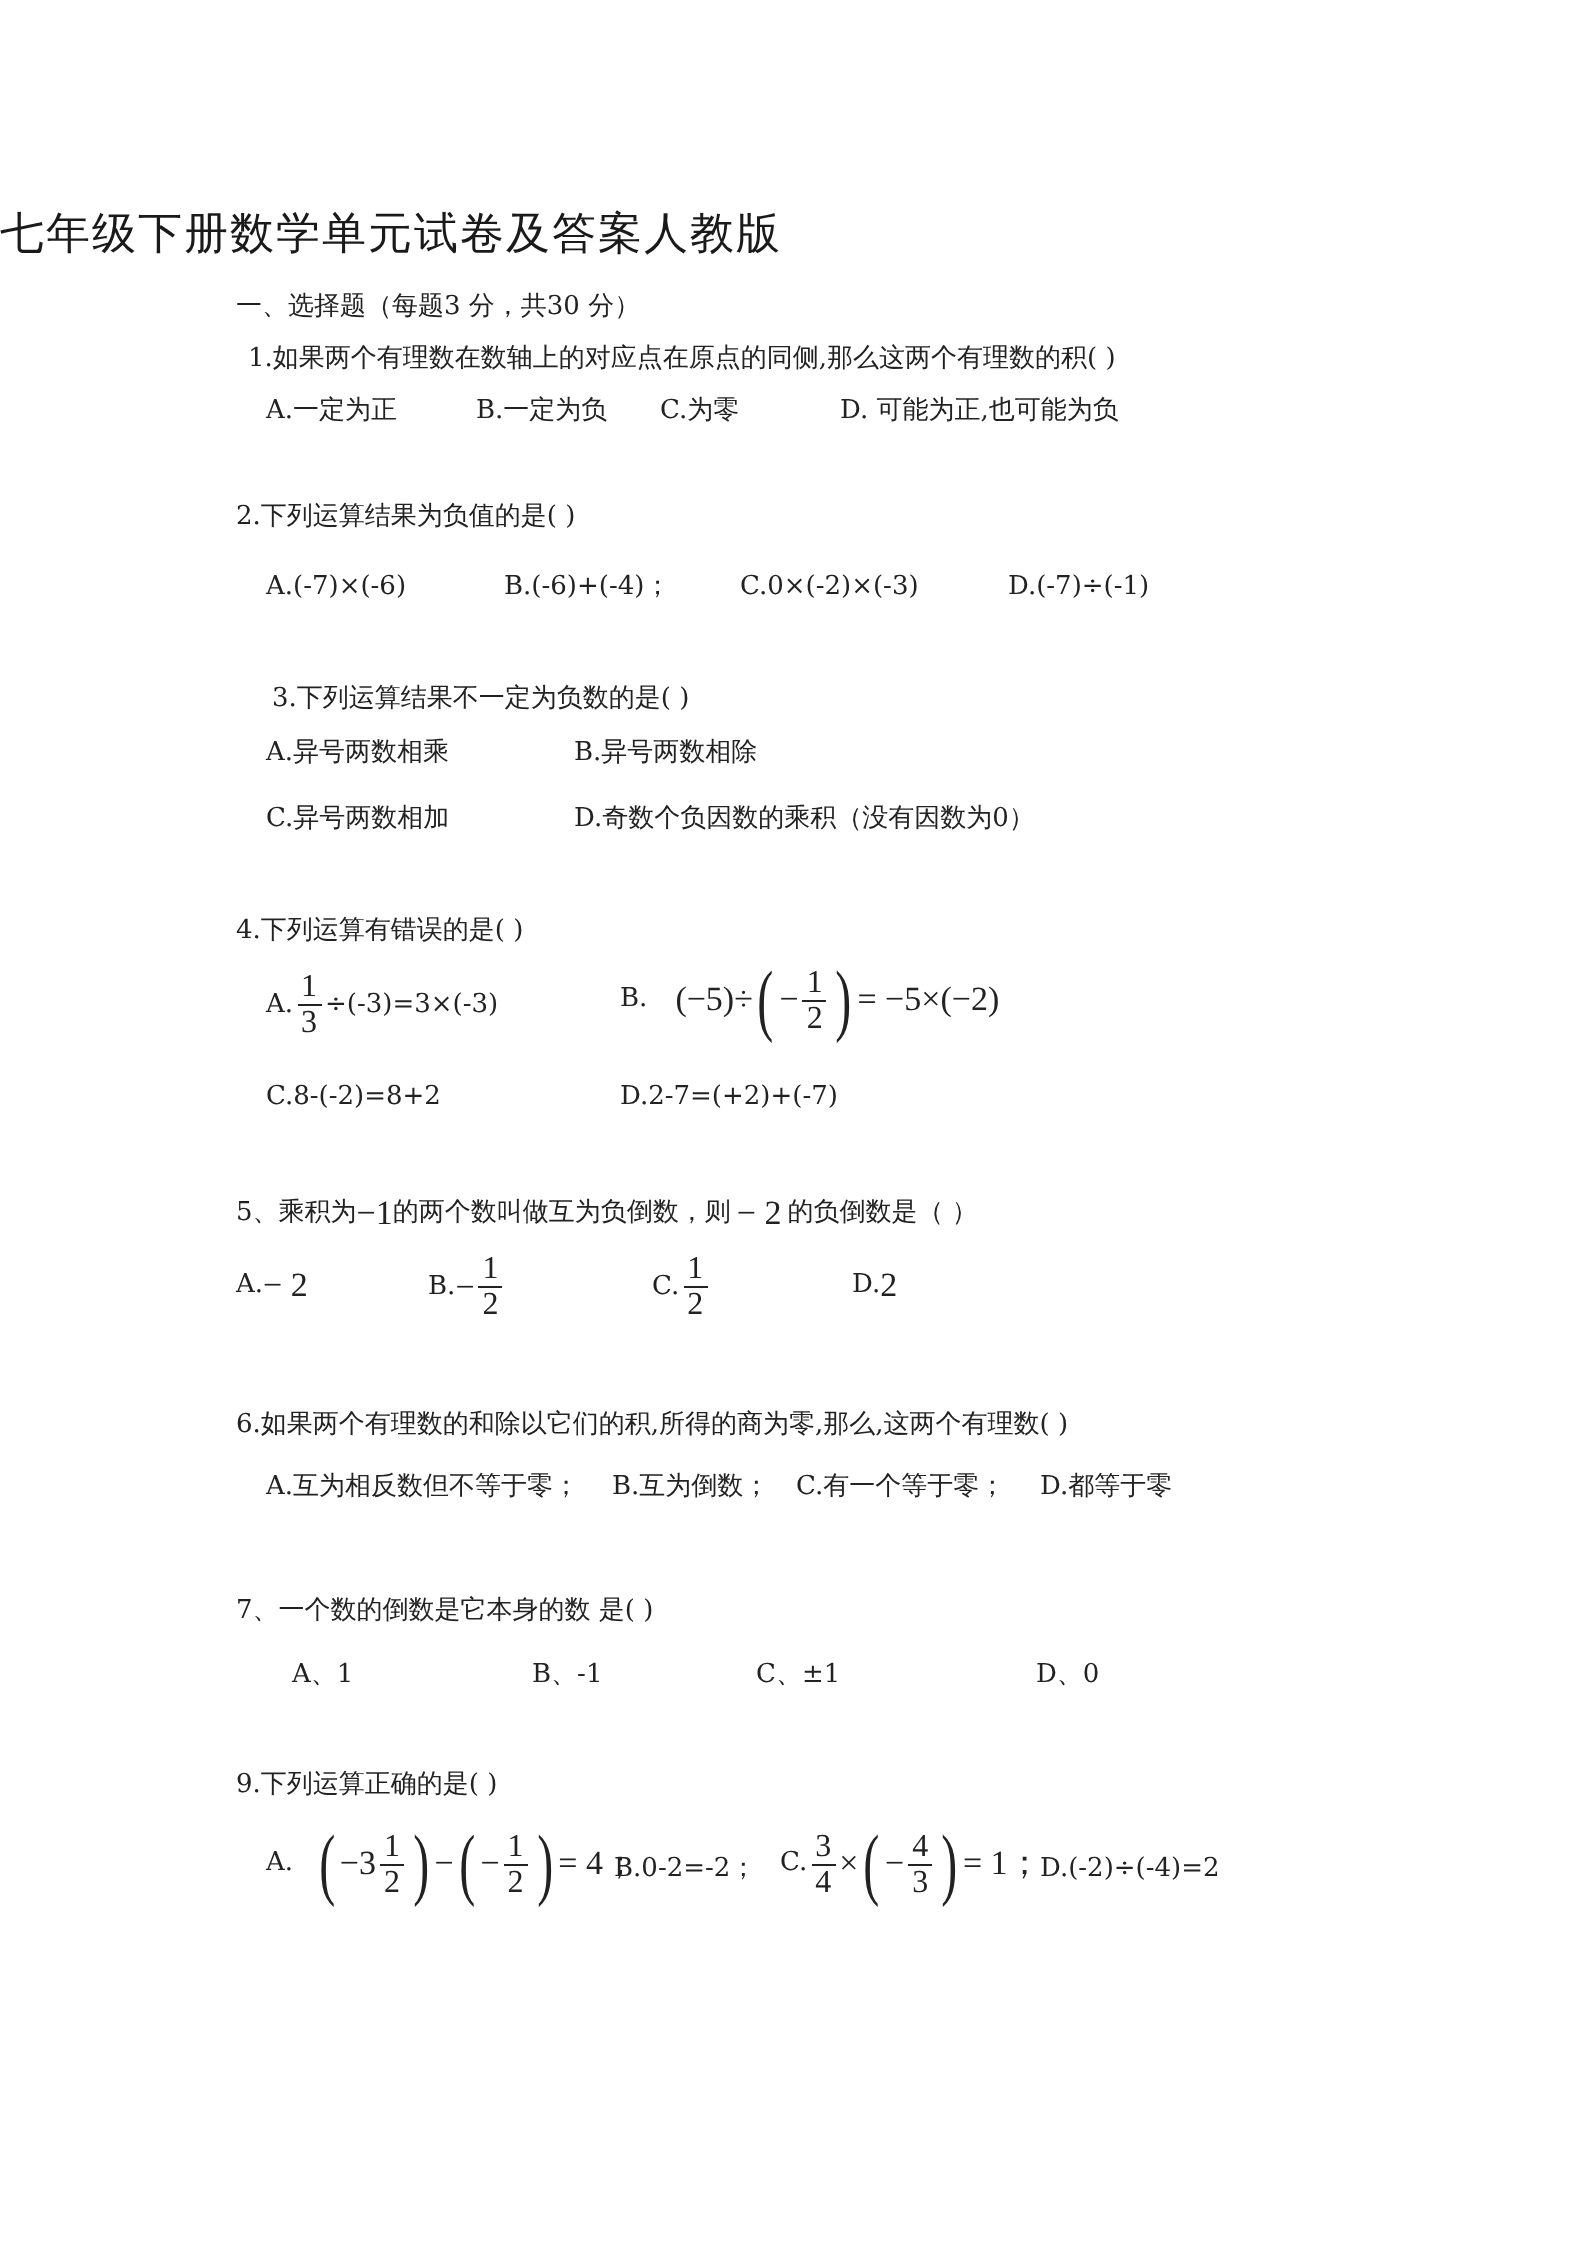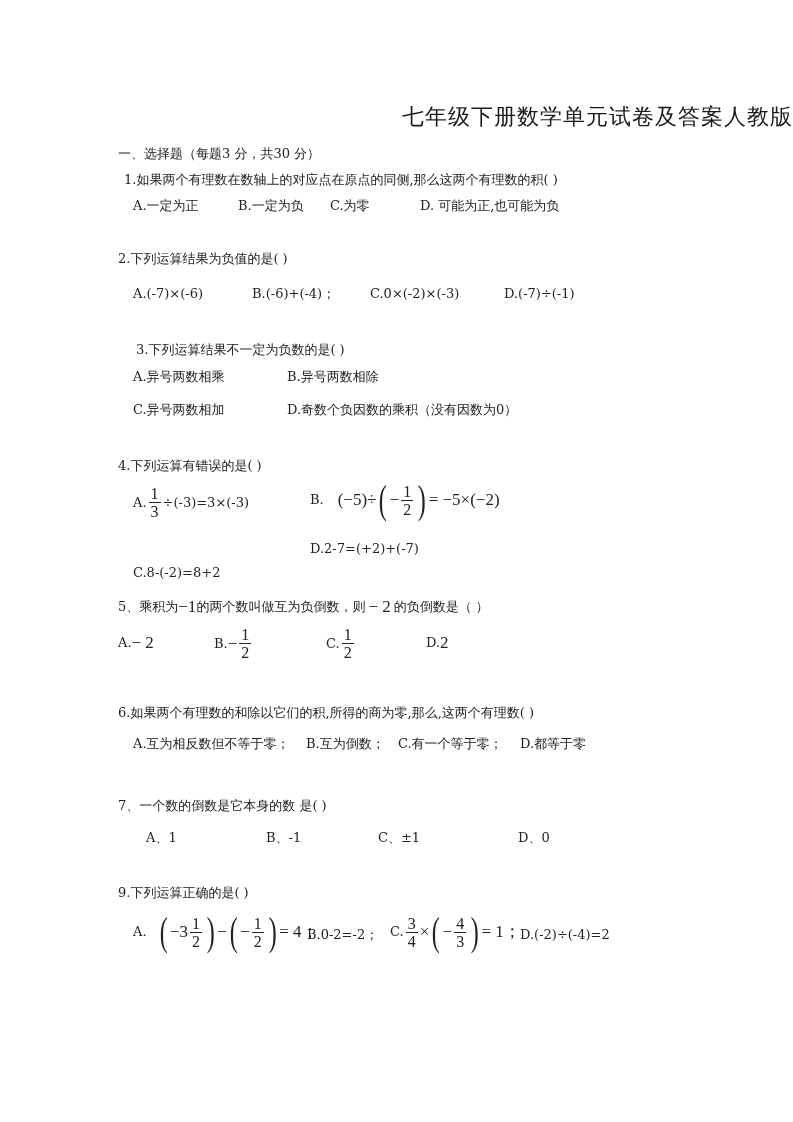--- a/index.html
+++ b/index.html
@@ -3,21 +3,21 @@
 <meta charset="utf-8">
 <style>
   html, body { margin: 0; padding: 0; background: #ffffff; }
   body {
     width: 793px; height: 1122px; position: relative; overflow: hidden;
     font-family: "DejaVu Serif", "Liberation Serif", serif;
     color: #222222;
   }
   .abs { position: absolute; white-space: nowrap; }
   .title {
-    left: 0; width: 793px; top: 102px; text-align: right;
+    left: 0; width: 793px; top: 102px; text-align: left;
     font-size: 22px; letter-spacing: 1px; color: #1a1a1a;
   }
   .txt { font-size: 13px; line-height: 18px; }
   .math { font-family: "Liberation Serif", "DejaVu Serif", serif; font-size: 17px; }
   .frac {
     display: inline-flex; flex-direction: column; align-items: center;
     vertical-align: middle; font-family: "Liberation Serif", serif; font-size: 16px; line-height: 17px;
     margin: 0 2px;
   }
   .frac .num { border-bottom: 1px solid #222; padding: 0 2px; }
@@ -64,21 +64,21 @@
   <span class="math">(−5)÷</span>
   <span class="bigparen">(</span>
   <span class="math">−</span>
   <span class="frac">
     <span class="num">1</span>
     <span class="den">2</span>
   </span>
   <span class="bigparen">)</span>
   <span class="math">= −5×(−2)</span>
 </div>
-<div class="abs txt" style="left:133px; top:564px;text-align:center;">C.8-(-2)=8+2</div>
+<div class="abs txt" style="left:133px; top:540px;text-align:center;">C.8-(-2)=8+2</div>
 <div class="abs txt" style="left:310px; top:540px;">D.2-7=(+2)+(-7)</div>
 
 <div class="abs txt inl" style="left:118px; top:598px;text-align:center;">
   <span>5、乘积为</span>
   <span class="math">−1</span>
   <span>的两个数叫做互为负倒数，则</span>
   <span class="math" style="margin:0 3px;">− 2</span>
   <span>的负倒数是（      ）</span>
 </div>
 <div class="abs txt inl" style="left:118px; top:634px;">

